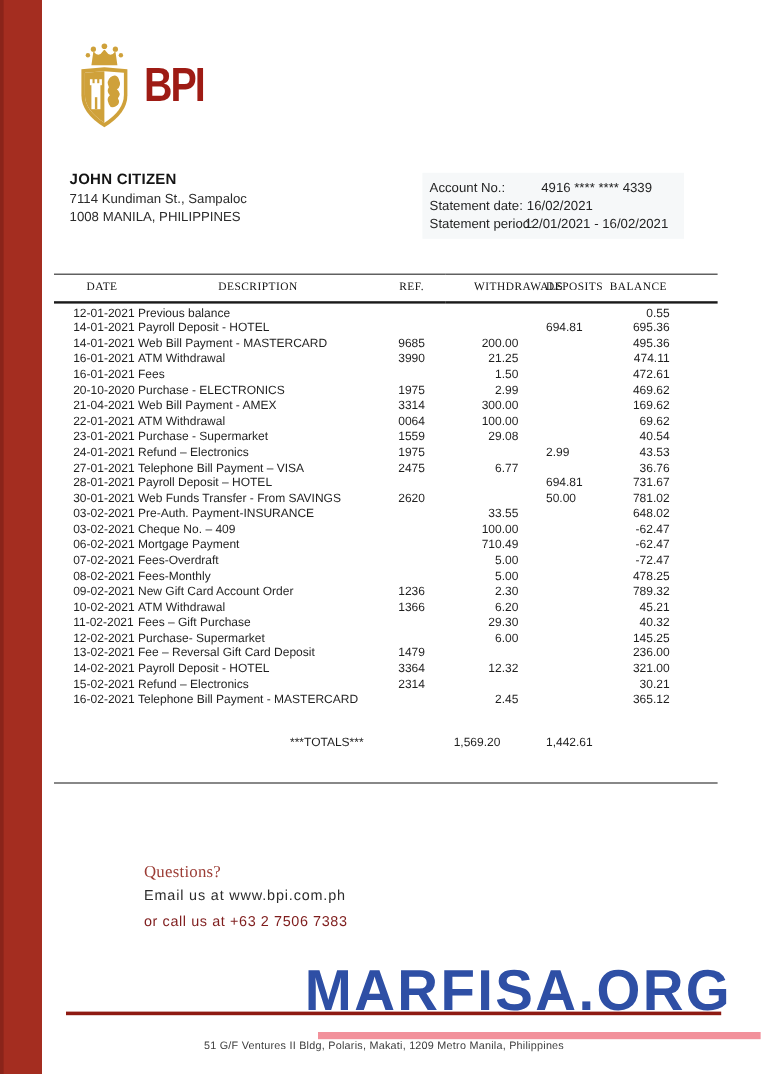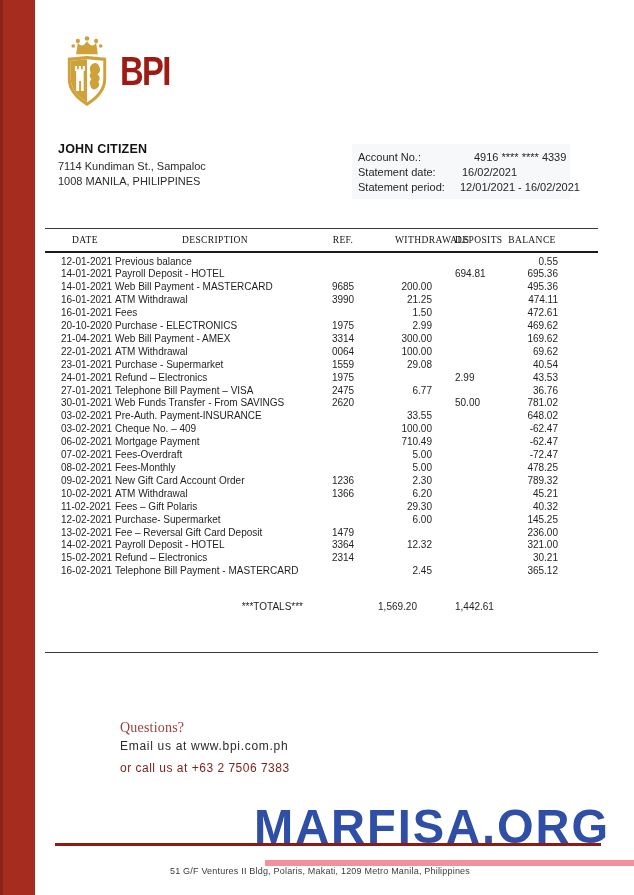--- a/index.html
+++ b/index.html
@@ -30,21 +30,21 @@
 
   
   .holder { position:absolute; left:58px; top:142px; }
   .holder .name { font-weight:bold; font-size:12.5px; color:#141414; letter-spacing:.2px; }
   .holder .addr { font-size:11px; color:#2b2b2b; margin-top:3.5px; }
 
   .acct-info {
     position:absolute; left:352px; top:144px; width:218px;
     background:#f6f8f9; padding:4px 6px 6px 6px; font-size:11px; color:#252525;
   }
-  .acct-row { display:flex; margin-top:3px; white-space:nowrap;gap:23px; }
+  .acct-row { display:flex; margin-top:3px; white-space:nowrap; }
   .acct-row .lbl { flex:none; }
   .acct-row:nth-child(1) .lbl { width:93px; }
   .acct-row:nth-child(2) .lbl { width:81px; }
   .acct-row:nth-child(3) .lbl { width:79px; }
 
   
   .txn-table {
     position:absolute; left:45px; top:228px; width:553px;
     border-collapse:collapse; table-layout:fixed;
     border-top:1px solid #3a3a3a;
@@ -259,20 +259,28 @@
         </tr>
         <tr>
           <td class="col-date">27-01-2021</td>
           <td class="col-description">Telephone Bill Payment – VISA</td>
           <td class="col-ref">2475</td>
           <td class="col-withdrawals">6.77</td>
           <td class="col-deposits"></td>
           <td class="col-balance">36.76</td>
         </tr>
         <tr>
+          <td class="col-date">28-01-2021</td>
+          <td class="col-description">Payroll Deposit – HOTEL</td>
+          <td class="col-ref"></td>
+          <td class="col-withdrawals"></td>
+          <td class="col-deposits">694.81</td>
+          <td class="col-balance">731.67</td>
+        </tr>
+        <tr>
           <td class="col-date">30-01-2021</td>
           <td class="col-description">Web Funds Transfer - From SAVINGS</td>
           <td class="col-ref">2620</td>
           <td class="col-withdrawals"></td>
           <td class="col-deposits">50.00</td>
           <td class="col-balance">781.02</td>
         </tr>
         <tr>
           <td class="col-date">03-02-2021</td>
           <td class="col-description">Pre-Auth. Payment-INSURANCE</td>
@@ -324,21 +332,21 @@
         <tr>
           <td class="col-date">10-02-2021</td>
           <td class="col-description">ATM Withdrawal</td>
           <td class="col-ref">1366</td>
           <td class="col-withdrawals">6.20</td>
           <td class="col-deposits"></td>
           <td class="col-balance">45.21</td>
         </tr>
         <tr>
           <td class="col-date">11-02-2021</td>
-          <td class="col-description">Fees – Gift Polaris</td>
+          <td class="col-description">Fees – Gift Purchase</td>
           <td class="col-ref"></td>
           <td class="col-withdrawals">29.30</td>
           <td class="col-deposits"></td>
           <td class="col-balance">40.32</td>
         </tr>
         <tr>
           <td class="col-date">12-02-2021</td>
           <td class="col-description">Purchase- Supermarket</td>
           <td class="col-ref"></td>
           <td class="col-withdrawals">6.00</td>

